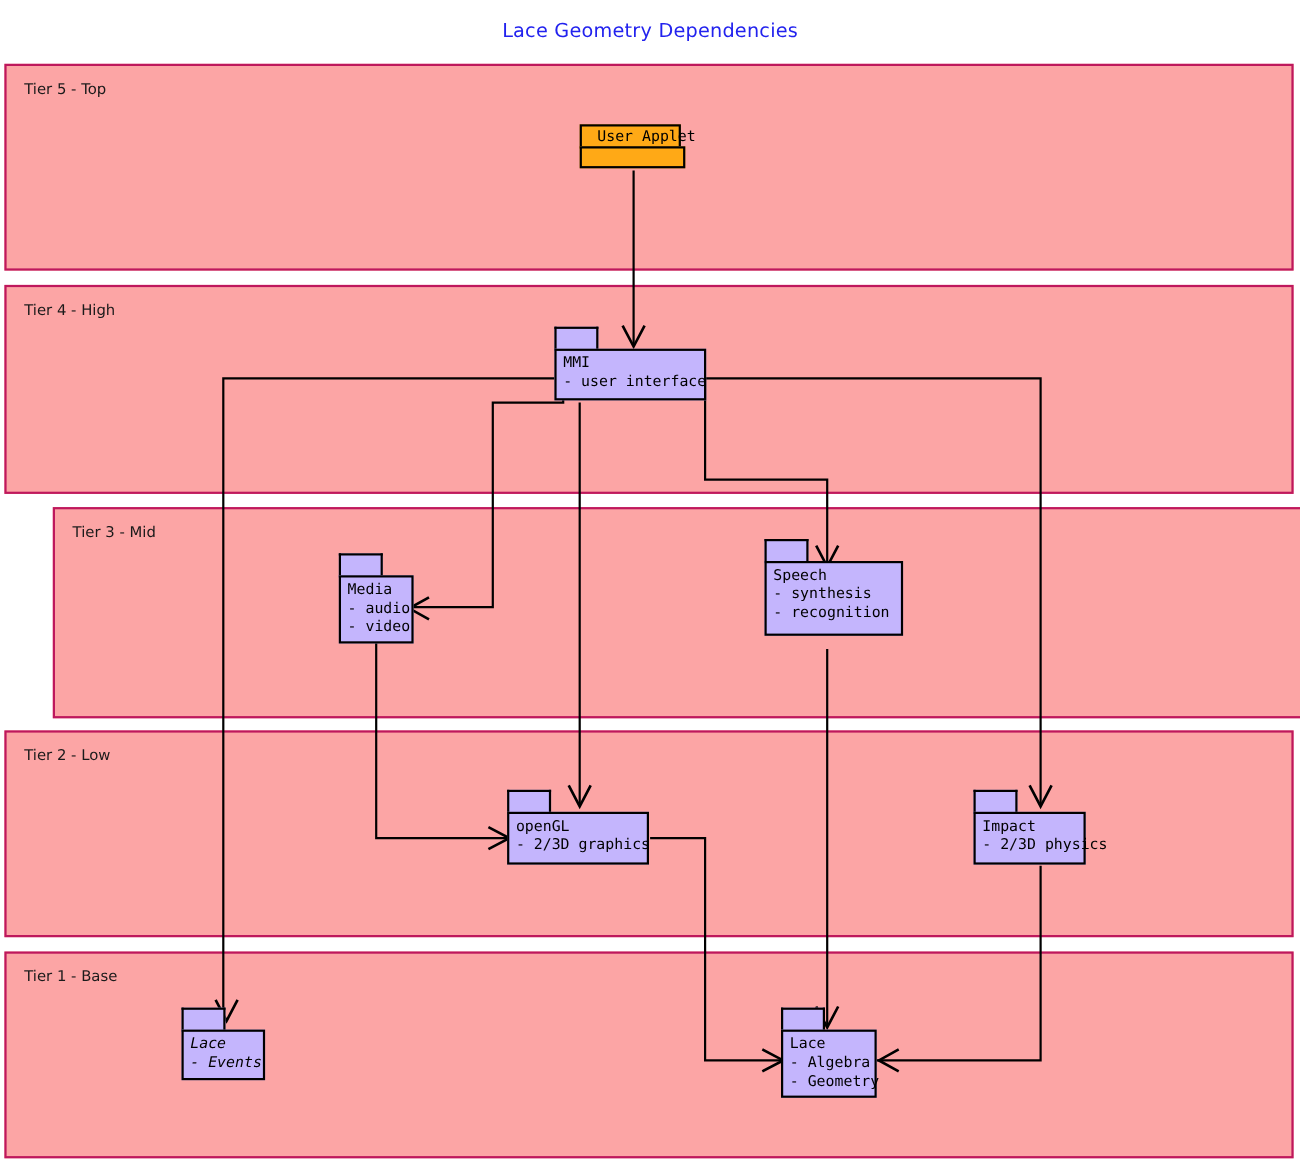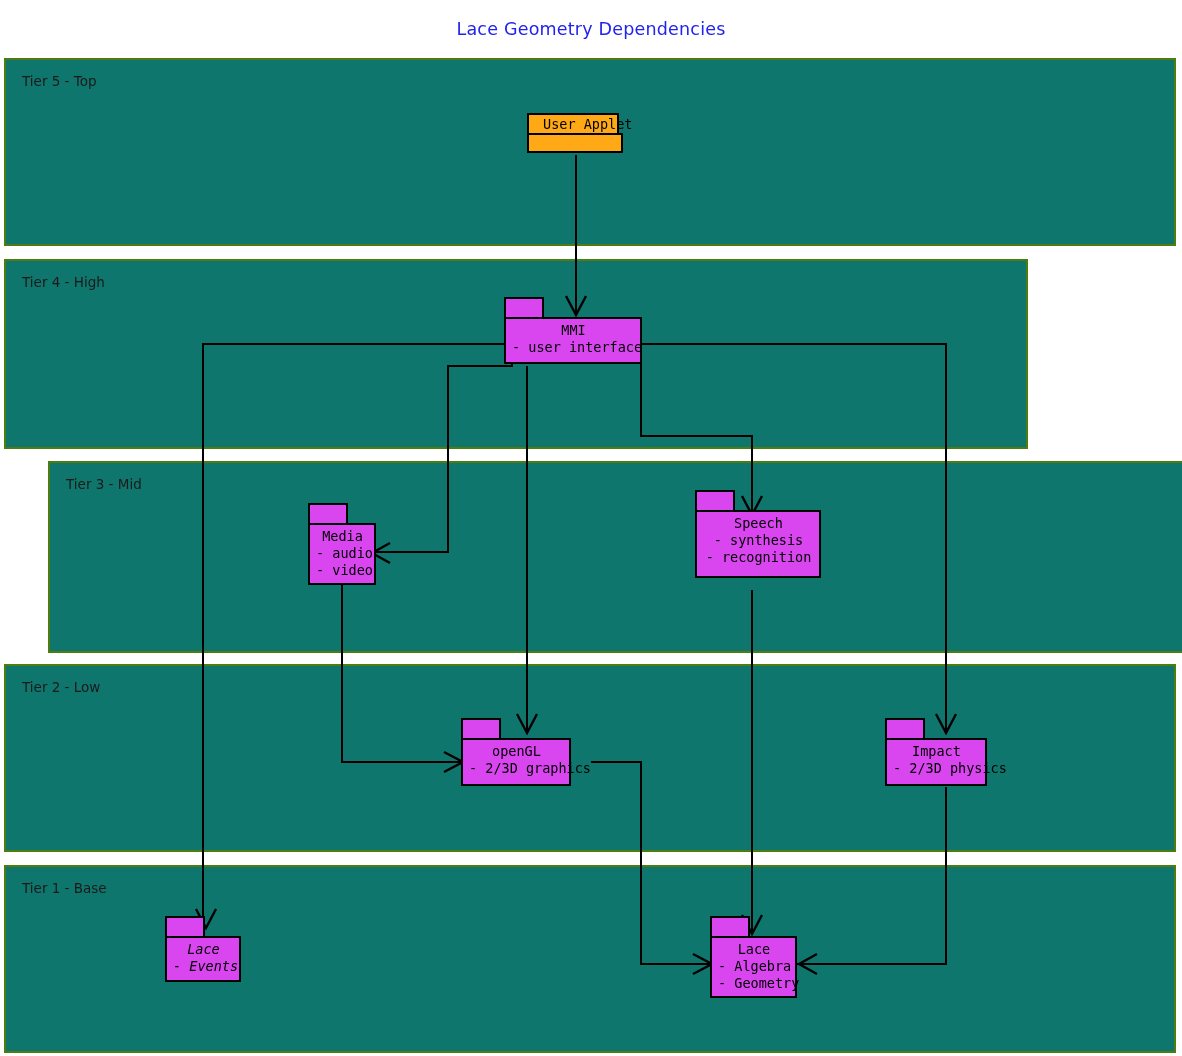--- a/index.html
+++ b/index.html
@@ -24,22 +24,22 @@
     top: 19px;
     width: 1182px;
     text-align: center;
     color: #2222ee;
     font-family: "DejaVu Sans", sans-serif;
     font-size: 17.5px;
     letter-spacing: 0.2px;
   }
   .tier {
     position: absolute;
-    background: #0f766e;
-    border: 2px solid #4d7c0f;
+    background: #fca5a5;
+    border: 2px solid #be185d;
     box-sizing: border-box;
   }
   .tier-label {
     position: absolute;
     left: 16px;
     top: 13px;
     font-family: "DejaVu Sans", sans-serif;
     font-size: 13.5px;
     color: #1a1a1a;
     white-space: nowrap;
@@ -77,21 +77,21 @@
     box-sizing: border-box;
     border: 2px solid #000000;
     padding: 3px 5px 3px 6px;
     font-family: "DejaVu Sans Mono", monospace;
     font-size: 13.5px;
     line-height: 16.8px;
     color: #000000;
     white-space: pre;
     overflow: visible;
   }
-  .node.green .tab, .node.green .body { background: #d946ef; text-align: center; }
+  .node.green .tab, .node.green .body { background: #c4b5fd; }
   
   #node-user-applet {
     position: absolute;
   }
   #node-user-applet .applet-label {
     position: absolute;
     left: 0;
     top: 0;
     width: 92px;
     height: 22px;
@@ -138,21 +138,21 @@
 </head>
 <body>
 
 <div id="canvas">
 
   <div id="diagram-title">Lace Geometry Dependencies</div>
 
   <div class="tier" style="left:4px; top:58px; width:1172px; height:188px;">
     <span class="tier-label">Tier 5 - Top</span>
   </div>
-  <div class="tier" style="left:4px; top:259px; width:1024px; height:190px;text-align:center;">
+  <div class="tier" style="left:4px; top:259px; width:1172px; height:190px;text-align:center;">
     <span class="tier-label">Tier 4 - High</span>
   </div>
   <div class="tier" style="left:4px; top:461px; width:1172px; height:192px;margin-left:44px;">
     <span class="tier-label">Tier 3 - Mid</span>
   </div>
   <div class="tier" style="left:4px; top:664px; width:1172px; height:188px;">
     <span class="tier-label">Tier 2 - Low</span>
   </div>
   <div class="tier" style="left:4px; top:865px; width:1172px; height:188px;">
     <span class="tier-label">Tier 1 - Base</span>
@@ -210,21 +210,21 @@
 - video</div>
   </div>
 
   <div class="node green" style="left:695px; top:490px; width:126px; height:88px;padding-left:14px;">
     <div class="tab"></div>
     <div class="body">Speech
 - synthesis
 - recognition</div>
   </div>
 
-  <div class="node green" style="left:461px; top:718px; width:110px; height:68px;">
+  <div class="node green" style="left:461px; top:718px; width:129px; height:68px;">
     <div class="tab"></div>
     <div class="body">openGL
 - 2/3D graphics</div>
   </div>
 
   <div class="node green" style="left:885px; top:718px; width:102px; height:68px;">
     <div class="tab"></div>
     <div class="body">Impact
 - 2/3D physics</div>
   </div>

